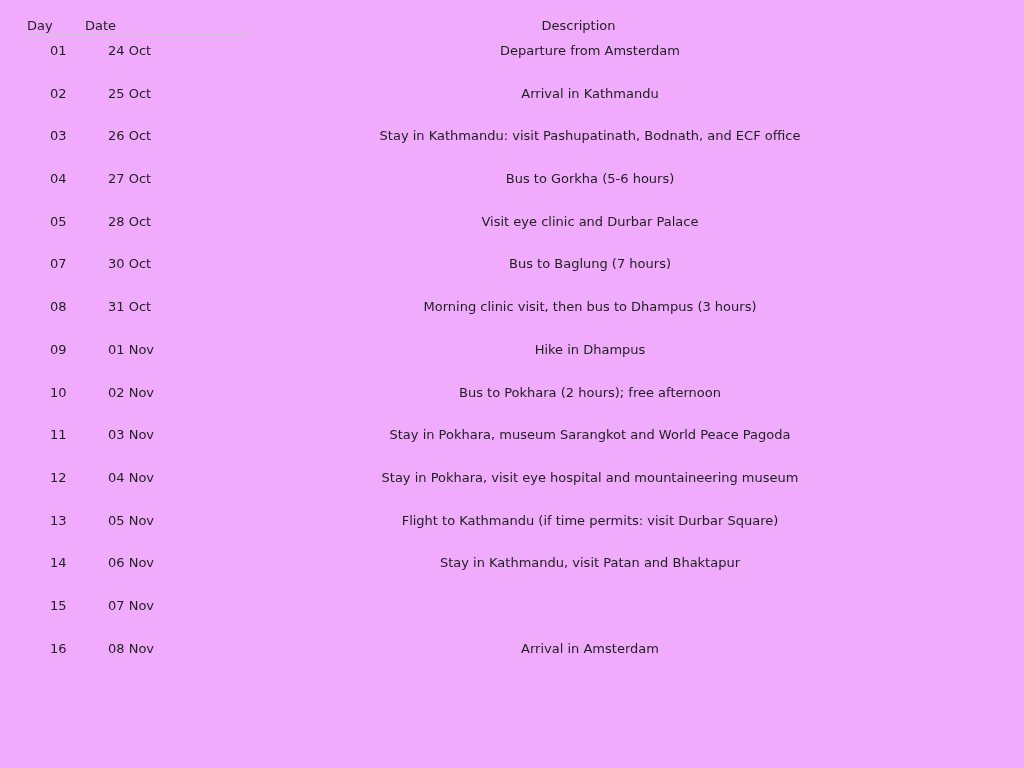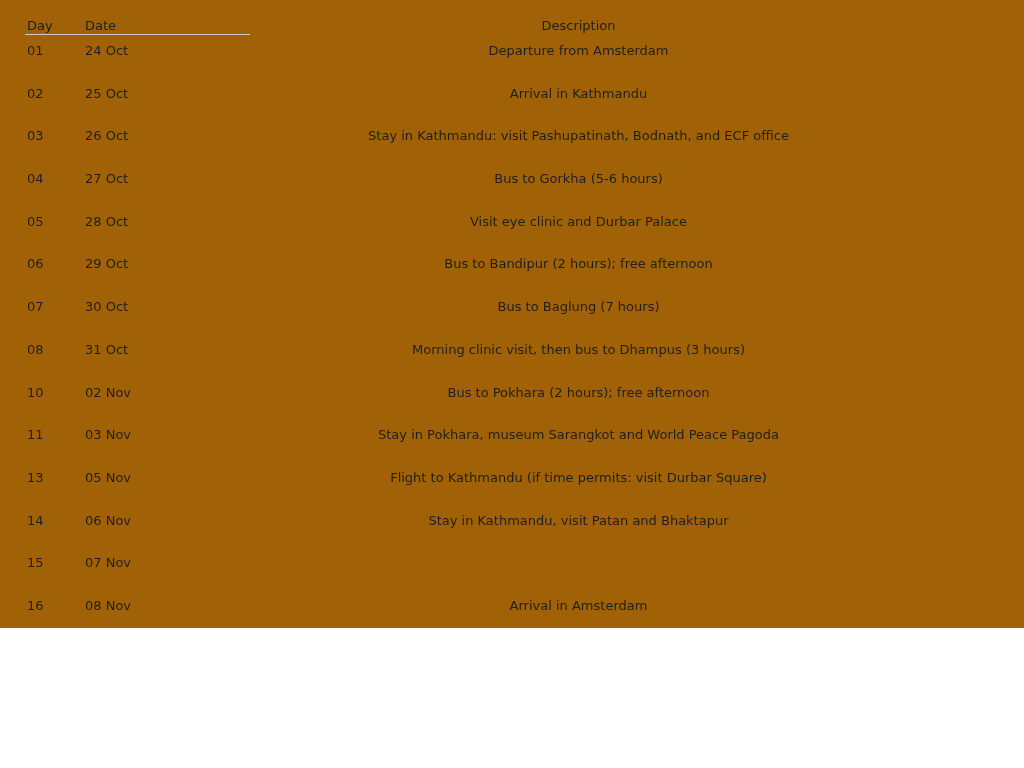--- a/index.html
+++ b/index.html
@@ -6,22 +6,22 @@
     margin: 0;
     padding: 0;
     background: #ffffff;
     width: 1024px;
     height: 768px;
     overflow: hidden;
   }
   .page {
     position: relative;
     width: 1024px;
-    height: 628px;
-    background: #a16207;
+    height: 768px;
+    background: #f0abfc;
     font-family: "DejaVu Sans", "Liberation Sans", sans-serif;
     color: #1f1f1f;
     font-size: 13px;
     line-height: 16px;
   }
   .itinerary-table {
     position: absolute;
     left: 27px;
     top: 18px;
     width: 960px;
@@ -33,20 +33,21 @@
   .header-underline {
     position: absolute;
     left: -2px;
     top: 16px;
     width: 225px;
     height: 1px;
     background: #c9c9c9;
   }
   .table-body {
     margin-top: 9px;
+    margin-left: 23px;
   }
   .row {
     display: flex;
     height: 42.7px;
     align-items: flex-start;
   }
   .cell {
     white-space: nowrap;
   }
   .col-day  { width: 58px; flex: 0 0 58px; }
@@ -88,51 +89,56 @@
     <div class="cell col-date">27 Oct</div>
     <div class="cell col-desc">Bus to Gorkha (5-6 hours)</div>
   </div>
 
   <div class="row">
     <div class="cell col-day">05</div>
     <div class="cell col-date">28 Oct</div>
     <div class="cell col-desc">Visit eye clinic and Durbar Palace</div>
   </div>
 
-  <div class="row">
-    <div class="cell col-day">06</div>
-    <div class="cell col-date">29 Oct</div>
-    <div class="cell col-desc">Bus to Bandipur (2 hours); free afternoon</div>
-  </div>
 
   <div class="row">
     <div class="cell col-day">07</div>
     <div class="cell col-date">30 Oct</div>
     <div class="cell col-desc">Bus to Baglung (7 hours)</div>
   </div>
 
   <div class="row">
     <div class="cell col-day">08</div>
     <div class="cell col-date">31 Oct</div>
     <div class="cell col-desc">Morning clinic visit, then bus to Dhampus (3 hours)</div>
   </div>
 
+  <div class="row">
+    <div class="cell col-day">09</div>
+    <div class="cell col-date">01 Nov</div>
+    <div class="cell col-desc">Hike in Dhampus</div>
+  </div>
 
   <div class="row">
     <div class="cell col-day">10</div>
     <div class="cell col-date">02 Nov</div>
     <div class="cell col-desc">Bus to Pokhara (2 hours); free afternoon</div>
   </div>
 
   <div class="row">
     <div class="cell col-day">11</div>
     <div class="cell col-date">03 Nov</div>
     <div class="cell col-desc">Stay in Pokhara, museum Sarangkot and World Peace Pagoda</div>
   </div>
 
+  <div class="row">
+    <div class="cell col-day">12</div>
+    <div class="cell col-date">04 Nov</div>
+    <div class="cell col-desc">Stay in Pokhara, visit eye hospital and mountaineering museum</div>
+  </div>
 
   <div class="row">
     <div class="cell col-day">13</div>
     <div class="cell col-date">05 Nov</div>
     <div class="cell col-desc">Flight to Kathmandu (if time permits: visit Durbar Square)</div>
   </div>
 
   <div class="row">
     <div class="cell col-day">14</div>
     <div class="cell col-date">06 Nov</div>

